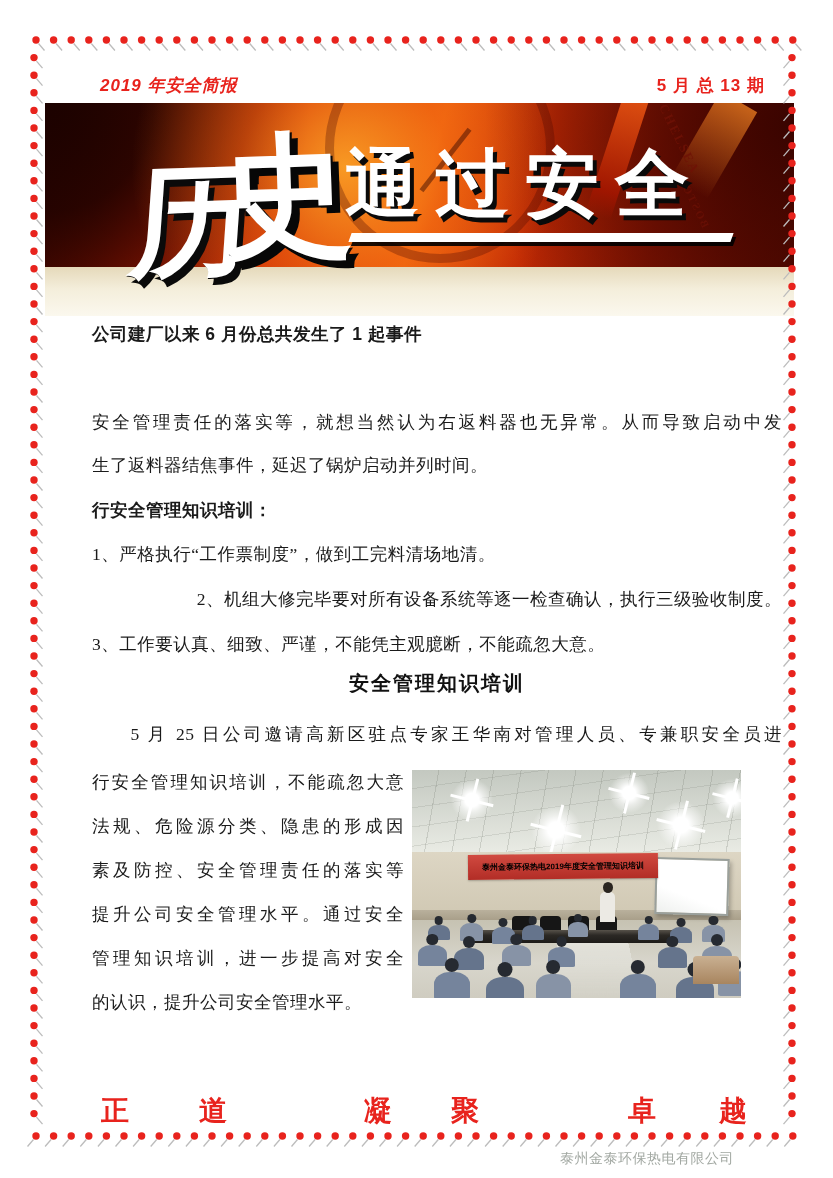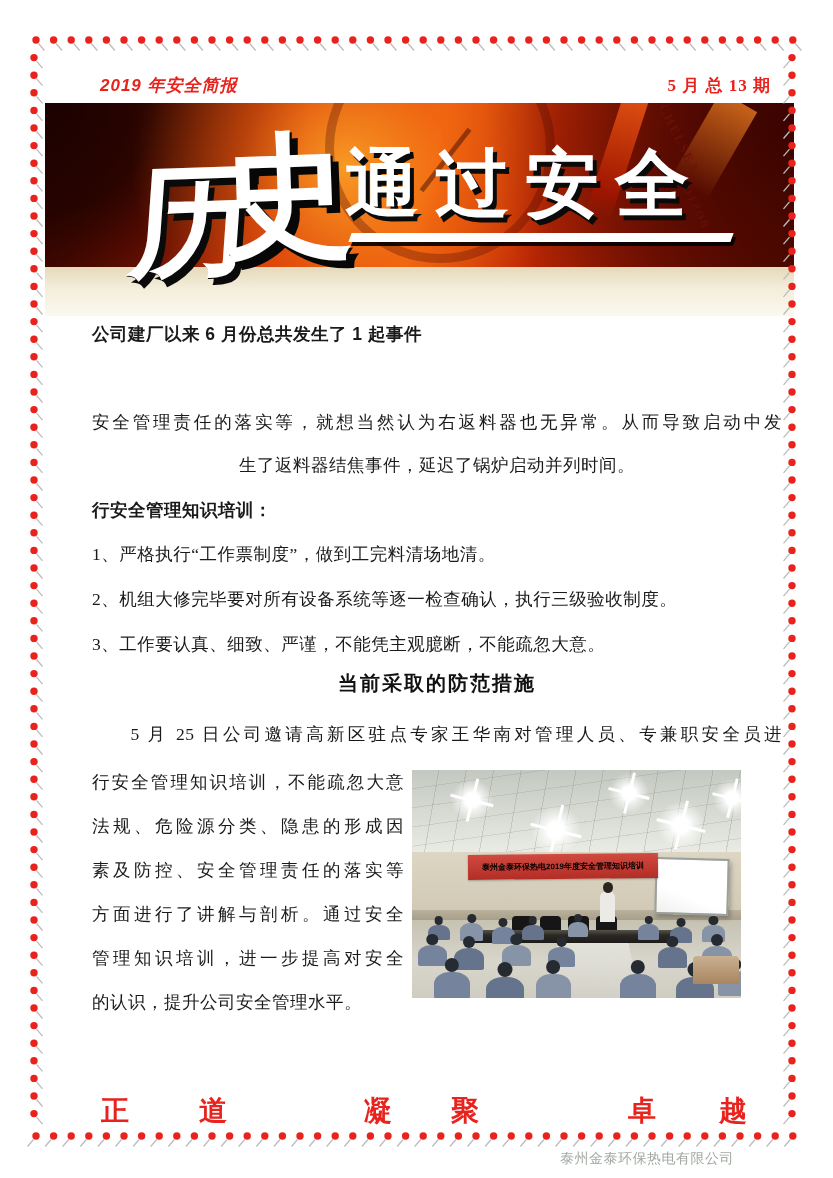--- a/index.html
+++ b/index.html
@@ -7,21 +7,21 @@
   body { font-family:"Liberation Serif","DejaVu Serif",serif; }
   .page { position:relative; width:833px; height:1178px; background:#fff; overflow:hidden; }
 
   
   #border-svg { position:absolute; left:0; top:0; z-index:40; pointer-events:none; }
 
   
   .hdr { position:absolute; top:74px; font-family:"Liberation Sans","DejaVu Sans",sans-serif;
          font-weight:700; font-size:17px; color:#e8231d; letter-spacing:1px; }
   .hdr-left  { left:100px;font-style:italic; }
-  .hdr-right { right:62px;font-family:Liberation Serif, serif; }
+  .hdr-right { right:68px; }
 
   
   .banner { position:absolute; left:45px; top:103px; width:749px; height:213px; overflow:hidden;
             background:
               radial-gradient(circle at 40% 30%, rgba(255,170,40,.85) 0%, rgba(255,120,20,.45) 22%, rgba(0,0,0,0) 45%),
               radial-gradient(circle at 0% 0%, #1c0200 0%, rgba(28,2,0,.85) 14%, rgba(0,0,0,0) 34%),
               radial-gradient(circle at 100% 10%, #3a0400 0%, rgba(58,4,0,.6) 18%, rgba(0,0,0,0) 40%),
               linear-gradient(105deg,#4a0700 0%,#8d1402 14%,#c42605 32%,#e65a0e 50%,#c22a04 64%,#8f1602 80%,#5f0c01 100%); }
   .banner .cream { position:absolute; left:0; top:164px; width:100%; height:49px;
                    background:linear-gradient(180deg,#e5d9ba 0%,#f4eedb 45%,#fbf8ee 100%); }
@@ -53,23 +53,23 @@
                     text-shadow:1px 1px 0 rgba(0,0,0,.35); }
 
   
   .tline { position:absolute; left:92px; width:690px; font-size:17.5px; color:#1a1a1a;
            letter-spacing:.5px; white-space:nowrap; }
   .tline.fill { white-space:normal; text-align:justify; text-align-last:justify; }
   .tbold { font-family:"Liberation Sans","DejaVu Sans",sans-serif; font-weight:700; letter-spacing:.5px; }
   .indent { text-indent:2.2em; }
 
   .y-h1 { top:322px; }
-  .y-p1 { top:366px; } .y-p2 { top:410px; } .y-p3 { top:453px;text-align:center; }
+  .y-p1 { top:366px; } .y-p2 { top:410px; } .y-p3 { top:453px; }
   .y-h2 { top:498px; }
-  .y-m1 { top:542px; } .y-m2 { top:587px; } .y-m3 { top:632px; }
+  .y-m1 { top:542px; } .y-m2 { top:587px;text-align:right; } .y-m3 { top:632px; }
   .train-title { position:absolute; left:92px; top:670px; width:690px; text-align:center;
                  font-family:"Liberation Sans","DejaVu Sans",sans-serif; font-weight:700;
                  font-size:20px; color:#111; letter-spacing:2px; }
   .y-intro { top:722px; }
   .leftcol { left:92px; width:312px; }
   .y-l1 { top:770px; } .y-l2 { top:814px; } .y-l3 { top:858px; }
   .y-l4 { top:902px; } .y-l5 { top:946px; } .y-l6 { top:990px; }
 
   
   .photo { position:absolute; left:412px; top:770px; width:329px; height:228px; overflow:hidden;
@@ -575,26 +575,26 @@
   </div>
 
   <div class="tline tbold y-h1">公司建厂以来 6 月份总共发生了 1 起事件</div>
   <div class="tline fill y-p2">安全管理责任的落实等，就想当然认为右返料器也无异常。从而导致启动中发</div>
   <div class="tline y-p3">生了返料器结焦事件，延迟了锅炉启动并列时间。</div>
   <div class="tline tbold y-h2">行安全管理知识培训：</div>
   <div class="tline y-m1">1、严格执行“工作票制度”，做到工完料清场地清。</div>
   <div class="tline y-m2">2、机组大修完毕要对所有设备系统等逐一检查确认，执行三级验收制度。</div>
   <div class="tline y-m3">3、工作要认真、细致、严谨，不能凭主观臆断，不能疏忽大意。</div>
 
-  <div class="train-title">当前采取的防范措施</div>
+  <div class="train-title">安全管理知识培训</div>
   <div class="tline fill indent y-intro">5 月 25 日公司邀请高新区驻点专家王华南对管理人员、专兼职安全员进</div>
   <div class="tline fill leftcol y-l1">行安全管理知识培训，不能疏忽大意</div>
   <div class="tline fill leftcol y-l2">法规、危险源分类、隐患的形成因</div>
   <div class="tline fill leftcol y-l3">素及防控、安全管理责任的落实等</div>
-  <div class="tline fill leftcol y-l4">方面进行了讲解与剖析。通过安全</div>
+  <div class="tline fill leftcol y-l4">提升公司安全管理水平。通过安全</div>
   <div class="tline leftcol y-l6">的认识，提升公司安全管理水平。</div>
   <div class="tline fill leftcol y-l5">管理知识培训，进一步提高对安全</div>
 
   <div class="photo">
     <div class="ph-ceiling"></div>
     <div class="glare" style="left:38px;top:8px;width:44px;height:44px;"></div>
     <div class="glare" style="left:118px;top:34px;width:52px;height:52px;"></div>
     <div class="glare" style="left:196px;top:2px;width:42px;height:42px;"></div>
     <div class="glare" style="left:244px;top:30px;width:50px;height:50px;"></div>
     <div class="glare" style="left:300px;top:8px;width:40px;height:40px;"></div>

